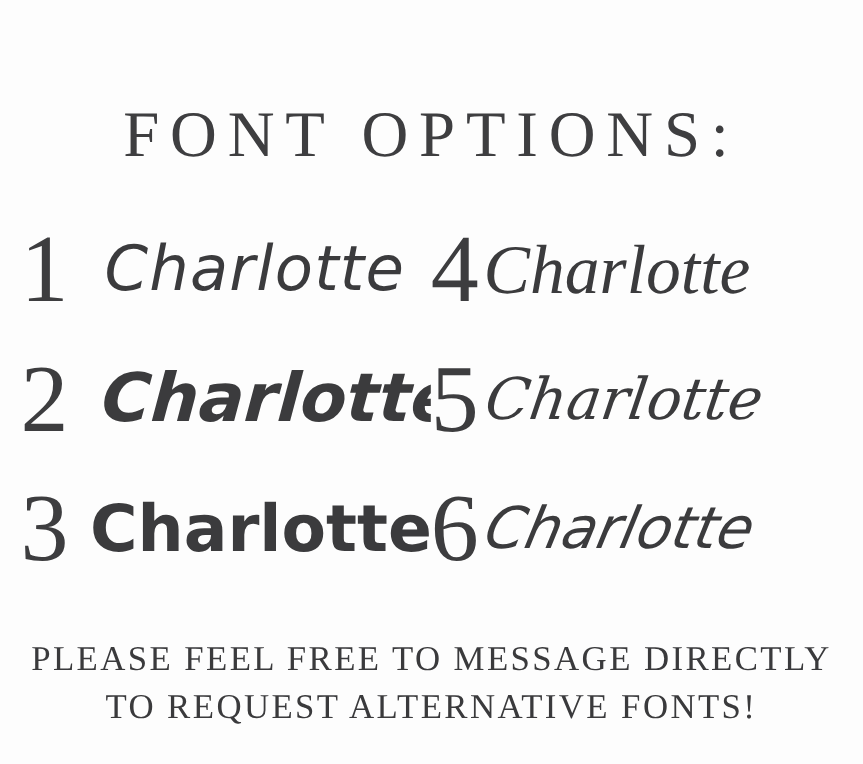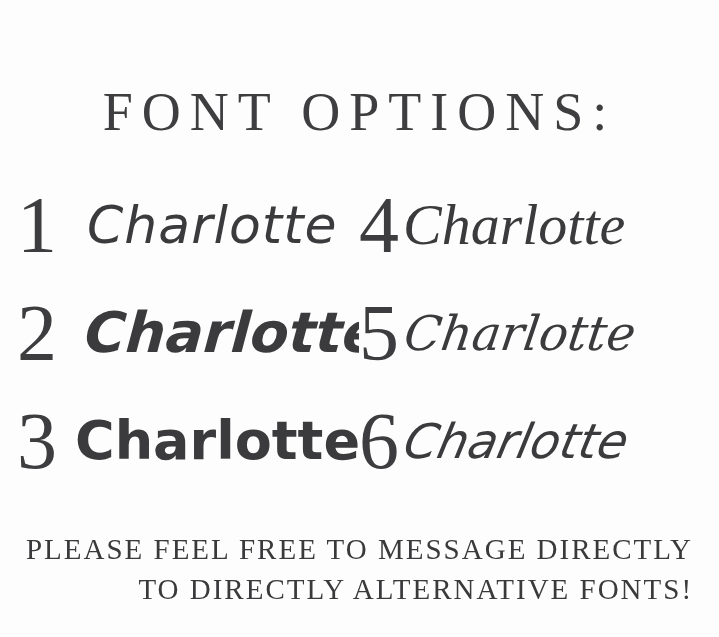--- a/index.html
+++ b/index.html
@@ -67,21 +67,21 @@
   .s3 { font-family: "DejaVu Sans", sans-serif; font-weight: 700;
         font-size: 54px; margin-left: 18px; letter-spacing: 0px; }
   .s4 { font-family: "Liberation Serif", serif; font-style: italic; font-weight: 400;
         font-size: 58px; margin-left: 4px; }
   .s5 { font-family: "DejaVu Serif", serif; font-style: italic; font-weight: 400;
         font-size: 48px; margin-left: 6px; transform: skewX(-8deg); }
   .s6 { font-family: "DejaVu Sans", sans-serif; font-style: italic; font-weight: 400;
         font-size: 48px; margin-left: 6px; transform: skewX(-12deg); }
   .footer {
     margin-top: 34px;
-    text-align: right;
+    text-align: center;
     font-family: "Liberation Serif", serif;
     font-size: 29px;
     letter-spacing: 2px;
     line-height: 1.38;
     color: #3a3a3c;
   }
 </style>
 </head>
 <body>
 
@@ -118,16 +118,16 @@
 
     <div class="cell">
       <span class="num">6</span>
       <span class="sample s6">Charlotte</span>
     </div>
 
   </div>
 
   <div class="footer">
     <div>PLEASE FEEL FREE TO MESSAGE DIRECTLY</div>
-    <div>TO DIRECTLY ALTERNATIVE FONTS!</div>
+    <div>TO REQUEST ALTERNATIVE FONTS!</div>
   </div>
 
 </div>
 
 </body></html>

